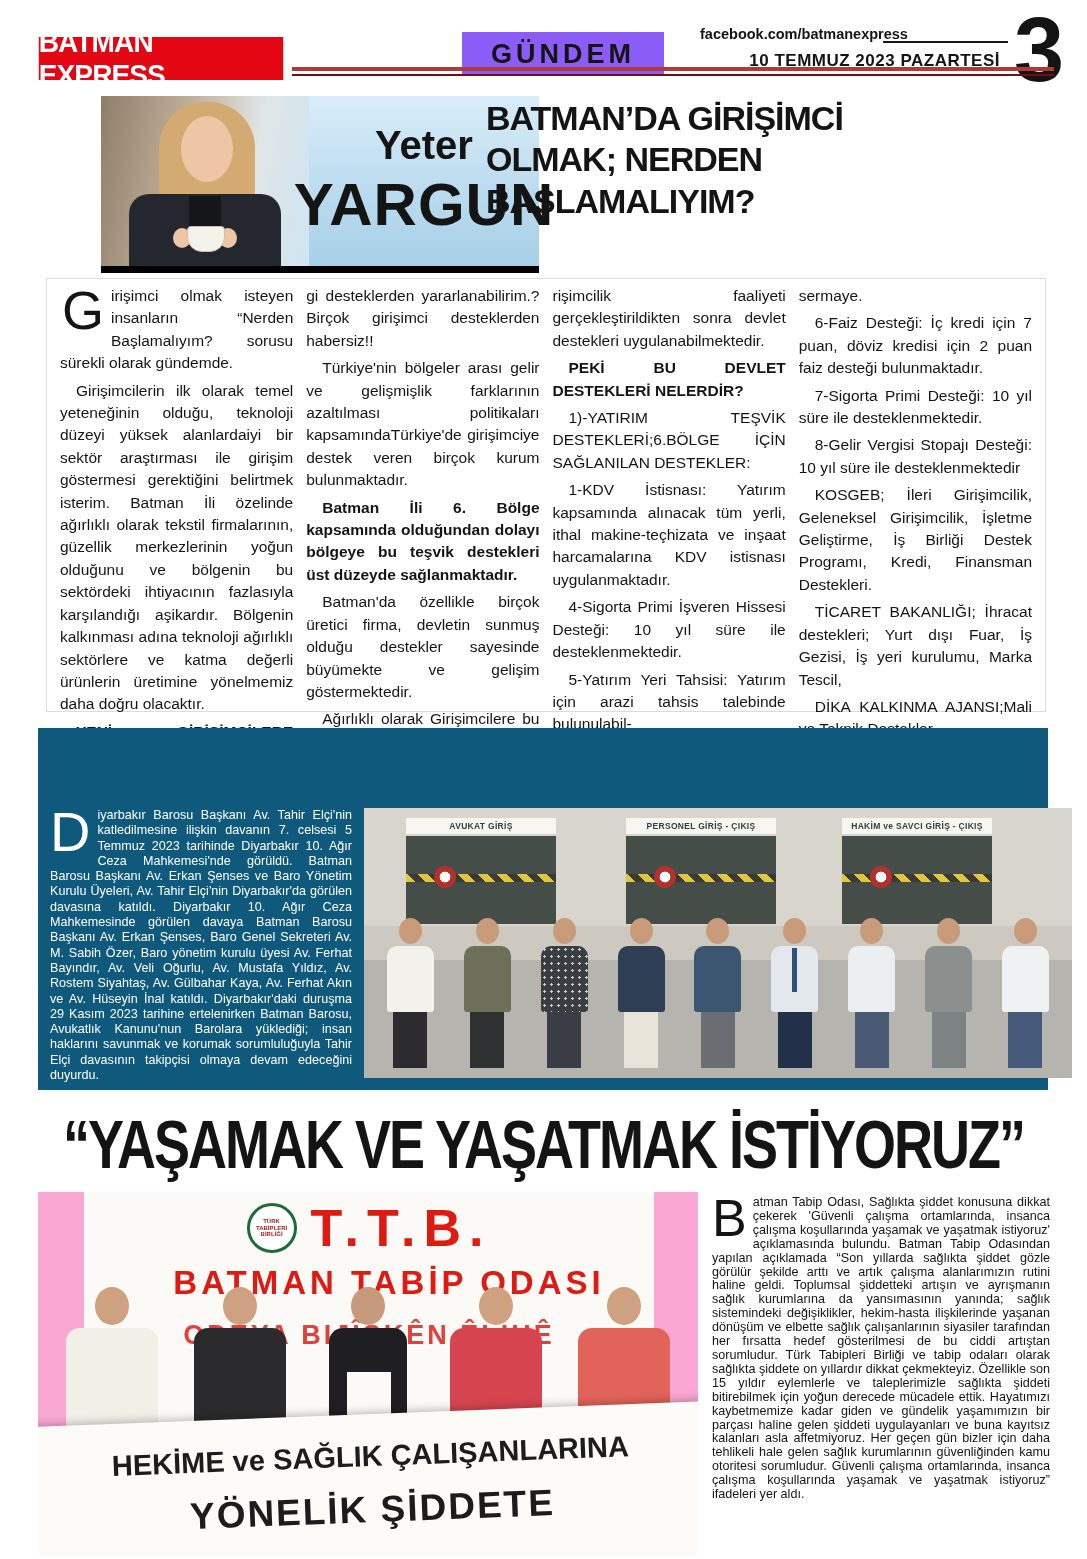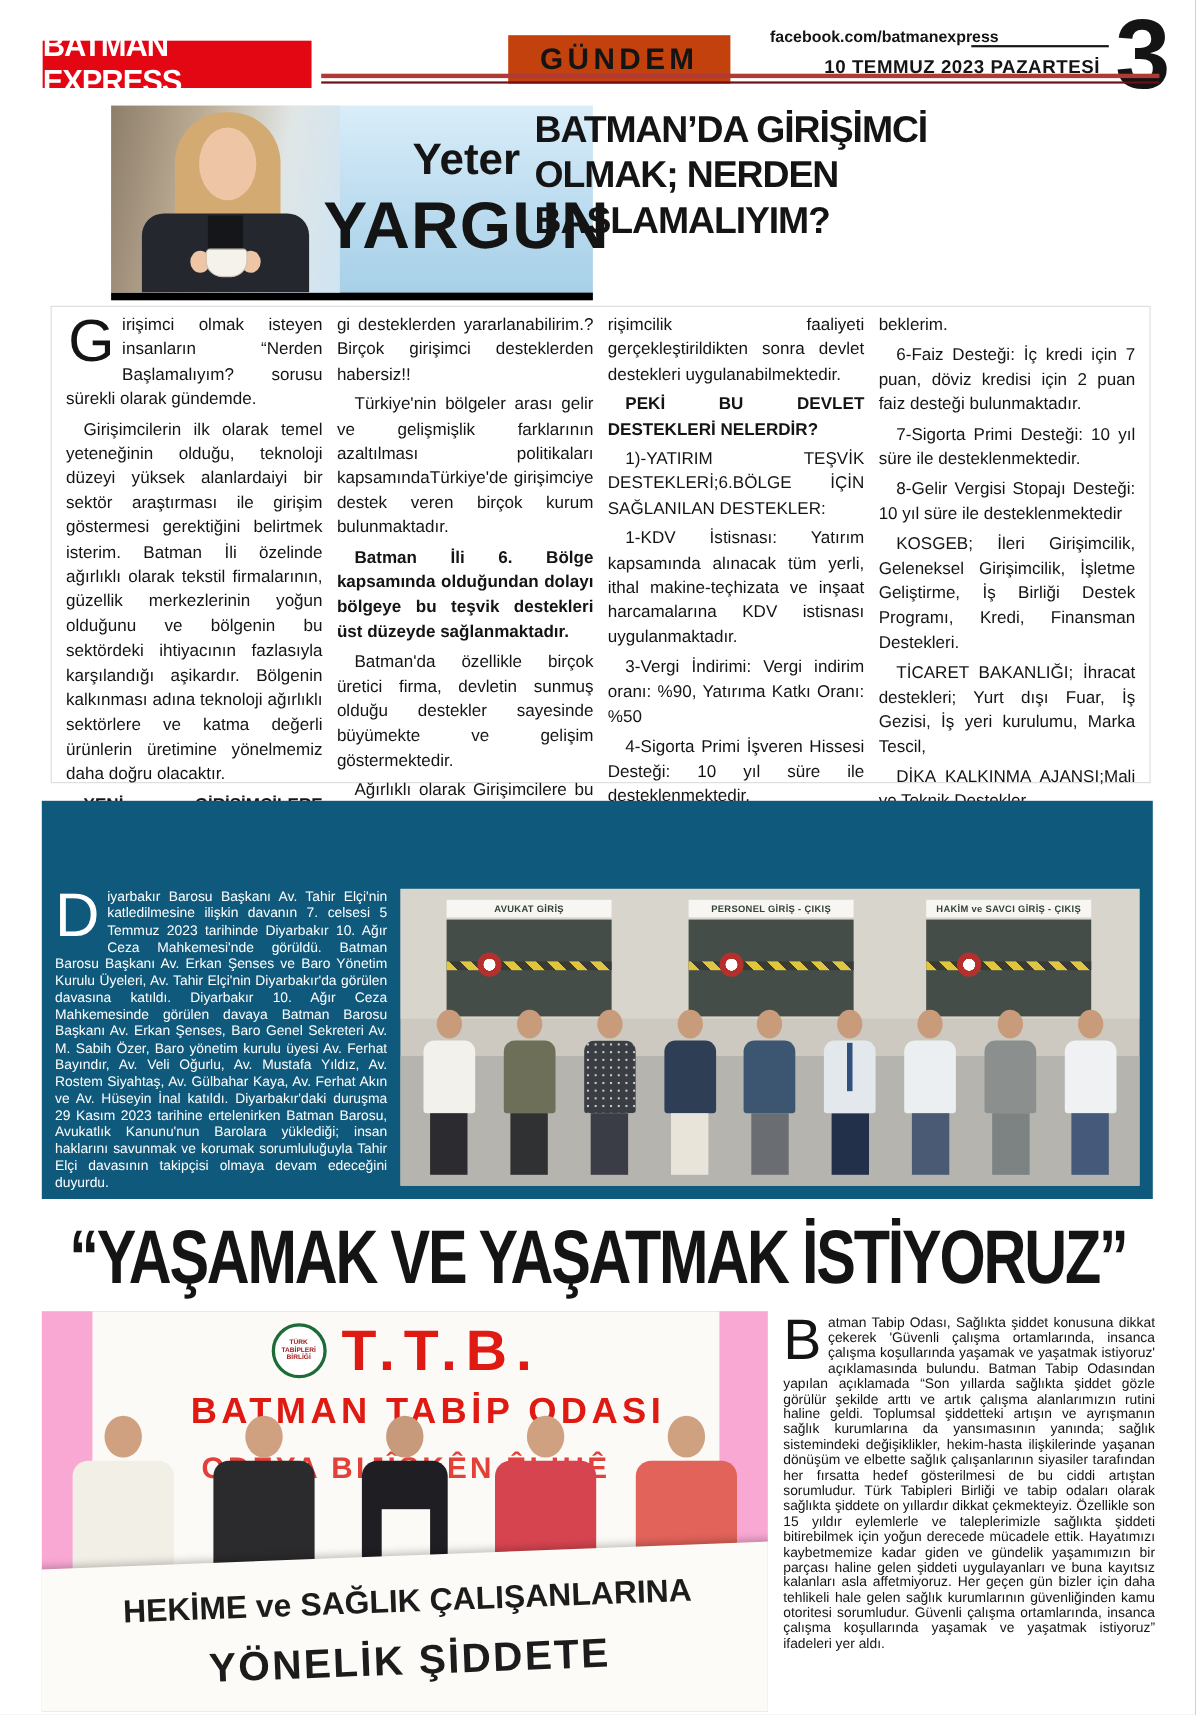--- a/index.html
+++ b/index.html
@@ -3,21 +3,21 @@
 <meta charset="utf-8">
 <style>
   html,body{margin:0;padding:0;background:#9a9a9a;}
   .page{position:relative;width:1087px;height:1559px;margin:0 auto;background:#fff;
         font-family:"Liberation Sans",sans-serif;color:#141414;overflow:hidden;}
 
   
   .logo{position:absolute;left:35px;top:37px;width:252px;height:43px;background:#e30613;
         color:#fff;display:flex;align-items:center;justify-content:center;
         font-weight:bold;font-size:29px;letter-spacing:-1px;transform:scaleX(.97);}
-  .gundem{position:absolute;left:462px;top:32px;width:202px;height:44px;background:#c2410c;
+  .gundem{position:absolute;left:462px;top:32px;width:202px;height:44px;background:#8b5cf6;
         display:flex;align-items:center;justify-content:center;font-size:27px;font-weight:bold;letter-spacing:4px;}
   .fb{position:absolute;left:700px;top:26px;font-size:14.5px;font-weight:bold;}
   .fb-line{position:absolute;left:883px;top:41px;width:125px;height:2px;background:#161616;}
   .date{position:absolute;left:660px;top:51px;width:340px;text-align:right;font-size:17px;font-weight:bold;letter-spacing:.5px;}
   .pagenum{position:absolute;right:26px;top:12px;font-size:90px;font-weight:900;line-height:.85;letter-spacing:-3px;}
   .rule-a{position:absolute;left:292px;top:67px;width:762px;height:4px;background:#b03a36;}
   .rule-b{position:absolute;left:292px;top:74px;width:762px;height:2px;background:#6e1014;}
 
   
   .author{position:absolute;left:62px;top:96px;width:438px;height:170px;
@@ -47,21 +47,21 @@
   .bb{font-weight:bold;}
   .dc{float:left;font-weight:400;font-size:54px;line-height:42px;padding:4px 7px 0 2px;}
 
   
   .baro{position:absolute;left:38px;top:728px;width:1010px;height:362px;background:#0f5a7c;}
   .baro-h{color:#fff;text-align:center;font-weight:bold;font-size:53px;line-height:1;padding-top:12px;
           letter-spacing:-1px;white-space:nowrap;}
   .baro-h span{display:inline-block;transform:scaleX(.95) scaleY(1.08);transform-origin:center top;}
   .baro-text{position:absolute;left:12px;top:80px;width:302px;color:#fff;font-size:12.6px;line-height:15.3px;text-align:justify;}
   .baro-text .dc{font-size:56px;line-height:44px;color:#fff;padding:2px 7px 0 0;font-weight:400;}
-  .baro-photo{position:absolute;left:326px;top:80px;width:672px;height:270px;background:#cdc9c1;overflow:hidden;}
+  .baro-photo{position:absolute;left:326px;top:80px;width:672px;height:270px;background:#cdc9c1;overflow:hidden;padding-left:36px;}
   .facade{position:absolute;left:0;top:0;right:0;height:118px;background:#d8d5cc;}
   .ground{position:absolute;left:0;bottom:0;right:0;height:118px;background:#b6b4af;}
   .door{position:absolute;top:28px;height:88px;width:150px;background:#454d48;}
   .door::after{content:"";position:absolute;left:0;top:38px;right:0;height:8px;
         background:repeating-linear-gradient(45deg,#e0c63e 0 7px,#3a3a34 7px 14px);}
   .sign{position:absolute;top:10px;height:16px;width:150px;background:#f7f6f2;color:#34403a;
         font-size:8.5px;font-weight:bold;display:flex;align-items:center;justify-content:center;letter-spacing:.3px;}
   .emb{position:absolute;width:22px;height:22px;border-radius:50%;background:radial-gradient(#fff 34%,#b5302c 36%);top:58px;}
   .crowd{position:absolute;left:0;right:0;bottom:10px;display:flex;justify-content:space-around;align-items:flex-end;padding:0 8px;}
   .pe{width:62px;display:flex;flex-direction:column;align-items:center;}
@@ -159,26 +159,25 @@
       <p class="bp bb">Batman İli 6. Bölge kapsamında olduğundan dolayı bölgeye bu teşvik destekleri üst düzeyde sağlanmaktadır.</p>
       <p class="bp">Batman'da özellikle birçok üretici firma, devletin sunmuş olduğu destekler sayesinde büyümekte ve gelişim göstermektedir.</p>
       <p class="bp">Ağırlıklı olarak Girişimcilere bu denli desteklerin üst düzeyde sağlandığı ilde doğru yatırım ve desteklerle iyi bir gelişim gösterilebileceği öngörülebilmektedir.</p>
       <p class="bp">Her şeyi devletten beklememek gerekir tabi. Belirli bir sermaye ile gi-</p>
     </div>
     <div class="col">
       <p class="bp dcp">rişimcilik faaliyeti gerçekleştirildikten sonra devlet destekleri uygulanabilmektedir.</p>
       <p class="bp bb">PEKİ BU DEVLET DESTEKLERİ NELERDİR?</p>
       <p class="bp">1)-YATIRIM TEŞVİK DESTEKLERİ;6.BÖLGE İÇİN SAĞLANILAN DESTEKLER:</p>
       <p class="bp">1-KDV İstisnası: Yatırım kapsamında alınacak tüm yerli, ithal makine-teçhizata ve inşaat harcamalarına KDV istisnası uygulanmaktadır.</p>
-      <p class="bp">3-Vergi İndirimi: Vergi indirim oranı: %90, Yatırıma Katkı Oranı: %50</p>
       <p class="bp">4-Sigorta Primi İşveren Hissesi Desteği: 10 yıl süre ile desteklenmektedir.</p>
       <p class="bp">5-Yatırım Yeri Tahsisi: Yatırım için arazi tahsis talebinde bulunulabil-</p>
     </div>
     <div class="col">
-      <p class="bp dcp">beklerim.</p>
+      <p class="bp dcp">sermaye.</p>
       <p class="bp">6-Faiz Desteği: İç kredi için 7 puan, döviz kredisi için 2 puan faiz desteği bulunmaktadır.</p>
       <p class="bp">7-Sigorta Primi Desteği: 10 yıl süre ile desteklenmektedir.</p>
       <p class="bp">8-Gelir Vergisi Stopajı Desteği: 10 yıl süre ile desteklenmektedir</p>
       <p class="bp">KOSGEB; İleri Girişimcilik, Geleneksel Girişimcilik, İşletme Geliştirme, İş Birliği Destek Programı, Kredi, Finansman Destekleri.</p>
       <p class="bp">TİCARET BAKANLIĞI; İhracat destekleri; Yurt dışı Fuar, İş Gezisi, İş yeri kurulumu, Marka Tescil,</p>
       <p class="bp">DİKA KALKINMA AJANSI;Mali ve Teknik Destekler.</p>
       <p class="bp">Ve sayamadığım birçok destek daha. Reklam yapmak gibi olmasın ama destekler, iş kurulumu ile ilgili daha detaylı bilgi için ofisimize kahve içmeye beklerim. .</p>
     </div>
   </div>
 

